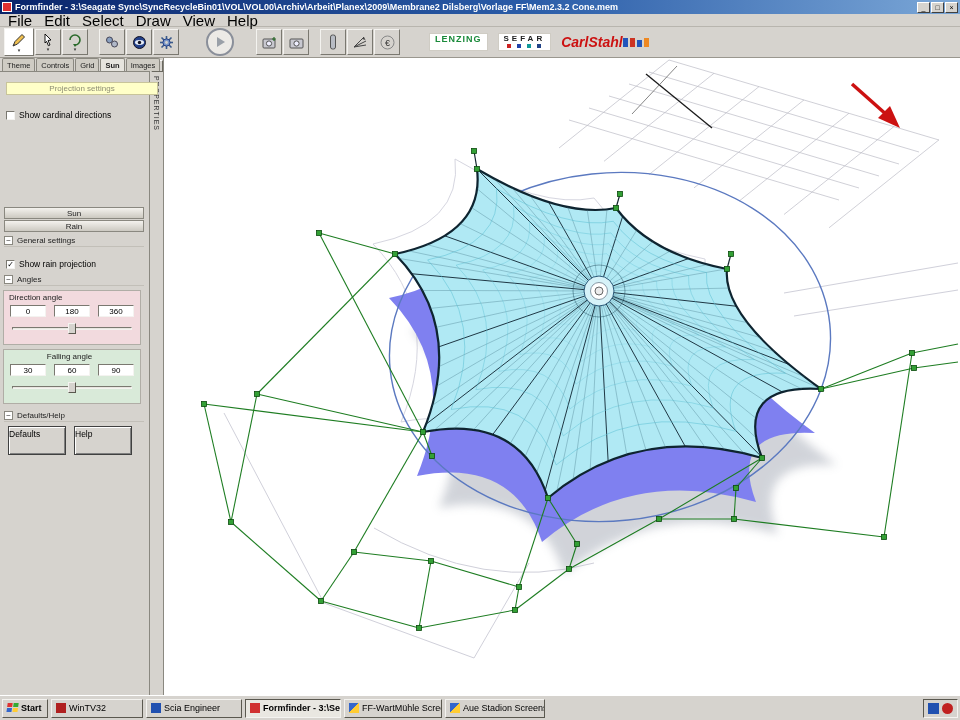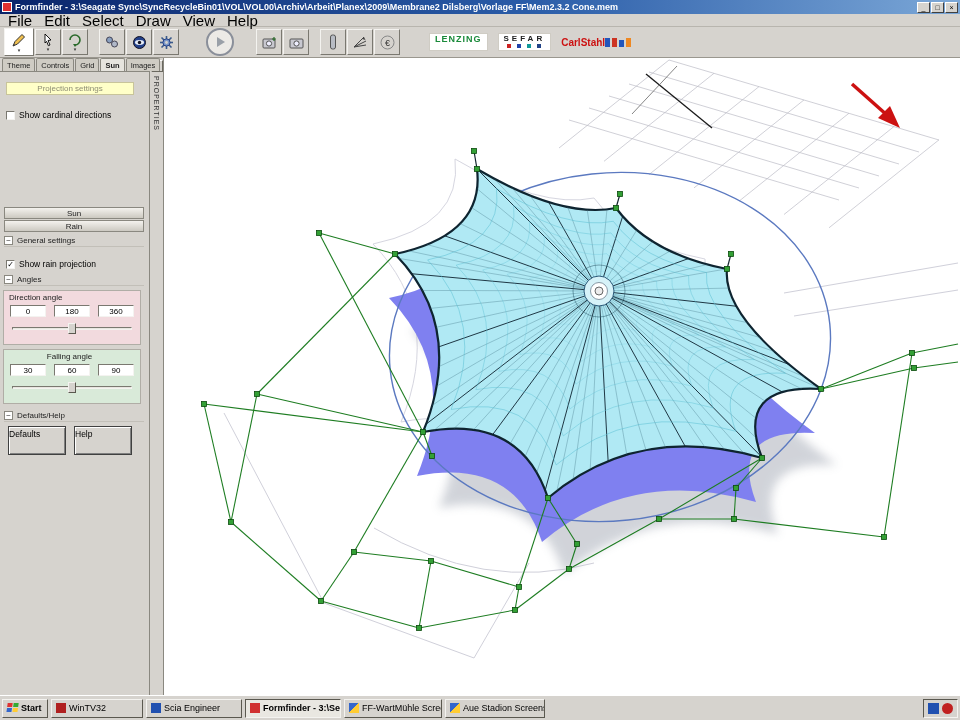--- a/index.html
+++ b/index.html
@@ -34,36 +34,36 @@
   .playbtn { width:28px; height:28px; border-radius:50%; background:#eceae6;
     border:2px solid #8a8f9a; display:flex; align-items:center; justify-content:center;
     margin:0 22px 0 26px; flex:none; }
   .logo-box { background:#fff; border:1px solid #cfccc4; height:18px; display:flex;
     align-items:flex-start; padding:0 5px; margin-right:10px; flex:none; }
   .logo-lenzing { color:#1a8a3a; font-size:9px; font-weight:bold; letter-spacing:1px; }
   .sefar-wrap { display:flex; flex-direction:column; align-items:center; }
   .logo-sefar { color:#222; font-size:8px; font-weight:bold; letter-spacing:3px; }
   .sefar-dots { display:flex; gap:6px; margin-top:1px; }
   .sefar-dots span { width:4px; height:4px; display:block; }
-  .logo-carlstahl { color:#cc1111; font-size:10px; font-weight:bold; margin-right:0; }
+  .logo-carlstahl { color:#cc1111; font-size:14px; font-weight:bold; margin-right:0;font-style:italic; }
   .color-logo { display:flex; gap:2px; align-items:flex-end; }
   .color-logo span { width:5px; height:9px; display:block; }
 
   
   .main { position:relative; height:637px; display:flex; }
 
   
   .sidebar { position:relative; width:150px; height:637px; background:#d6d3ce;
     border-right:1px solid #8a8880; flex:none; font-size:8.5px; }
   .tabs { position:absolute; top:0; left:0; right:0; height:14px; display:flex;
     border-bottom:1px solid #8a8880; padding-left:2px; }
   .tab { font-size:7.5px; padding:2px 4px 0 4px; border:1px solid #8a8880; border-bottom:none;
     background:#cfccc4; margin-right:1px; border-radius:2px 2px 0 0; color:#222; }
   .tab.active { background:#e6e4de; font-weight:bold; }
-  .proj-settings { position:absolute; top:24px; left:6px; width:128px; height:13px;
+  .proj-settings { position:absolute; top:24px; left:6px; width:152px; height:13px;
     background:#ffffc8; border:1px solid #c8c49a; color:#8e8e74; text-align:center;
     font-size:8px; line-height:11px; }
   .chk-row { position:absolute; left:6px; display:flex; align-items:center; gap:4px;margin-top:8px; }
   .chk { width:9px; height:9px; background:#fff; border:1px solid; border-color:#7a7870 #f4f3f0 #f4f3f0 #7a7870;
     font-size:8px; line-height:8px; text-align:center; color:#000; flex:none; }
   .hdr-btn { position:absolute; left:4px; width:140px; height:12px; text-align:center;
     font-size:8px; line-height:11px; background:linear-gradient(#f4f2ee,#ccc9c1);
     border:1px solid #8a8880; color:#222; }
   .section-row { position:absolute; left:4px; width:140px; height:12px; display:flex;
     align-items:center; gap:4px; border-bottom:1px solid #c2bfb8; font-size:8px; color:#222; }

